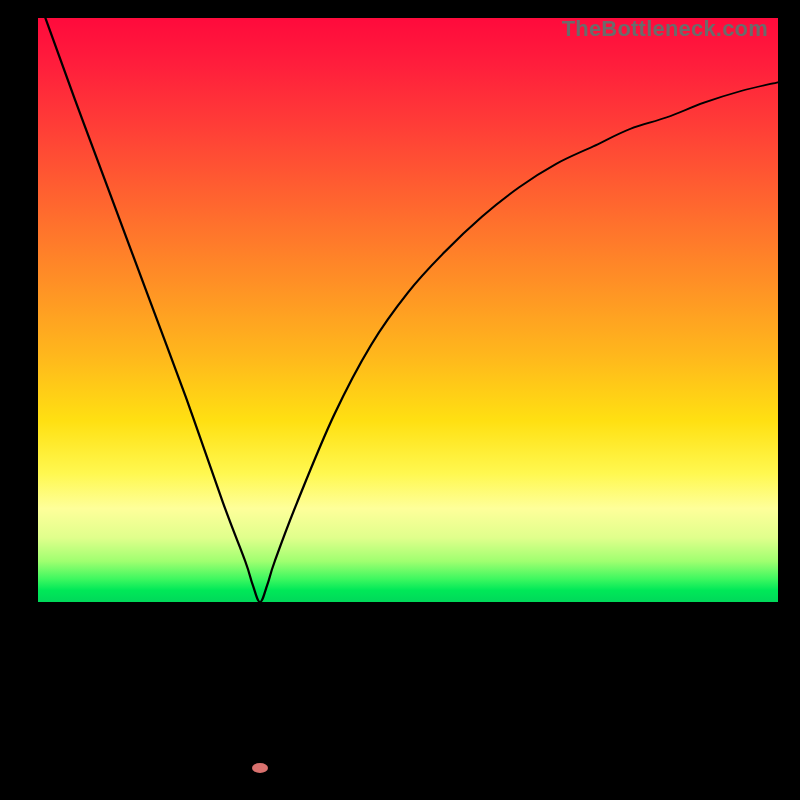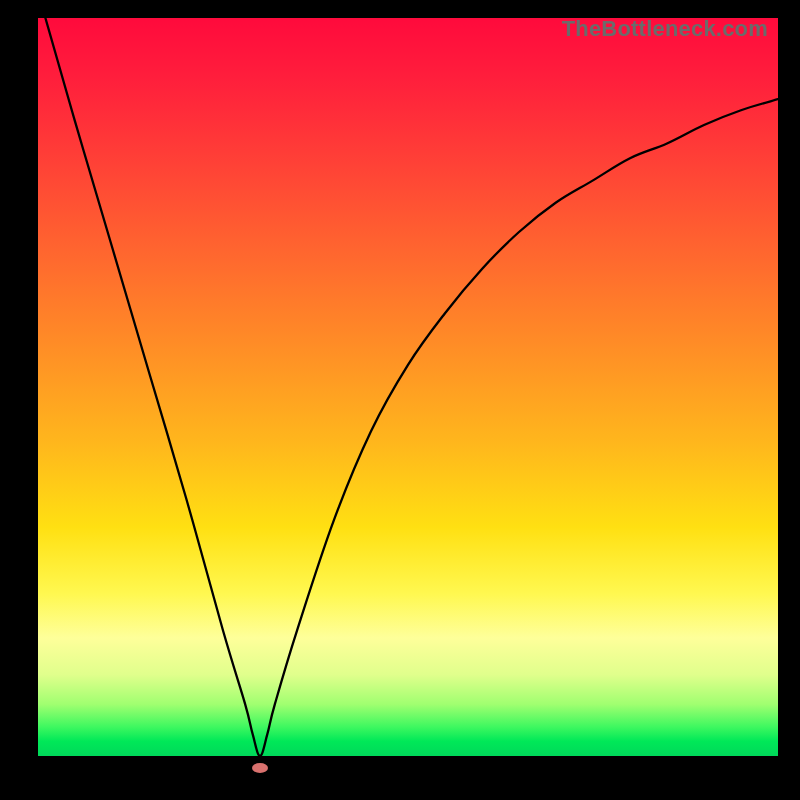--- a/index.html
+++ b/index.html
@@ -15,21 +15,21 @@
     position: relative;
     width: 800px;
     height: 800px;
     background: #000;
   }
   .plot {
     position: absolute;
     left: 38px;
     top: 18px;
     width: 740px;
-    height: 738px;
+    height: 584px;
     
     background: linear-gradient(
       to bottom,
       #ff0a3c 0%,
       #ff1e3c 8%,
       #ff4236 20%,
       #ff6a2e 33%,
       #ff9225 46%,
       #ffb81c 58%,
       #ffe012 69%,

